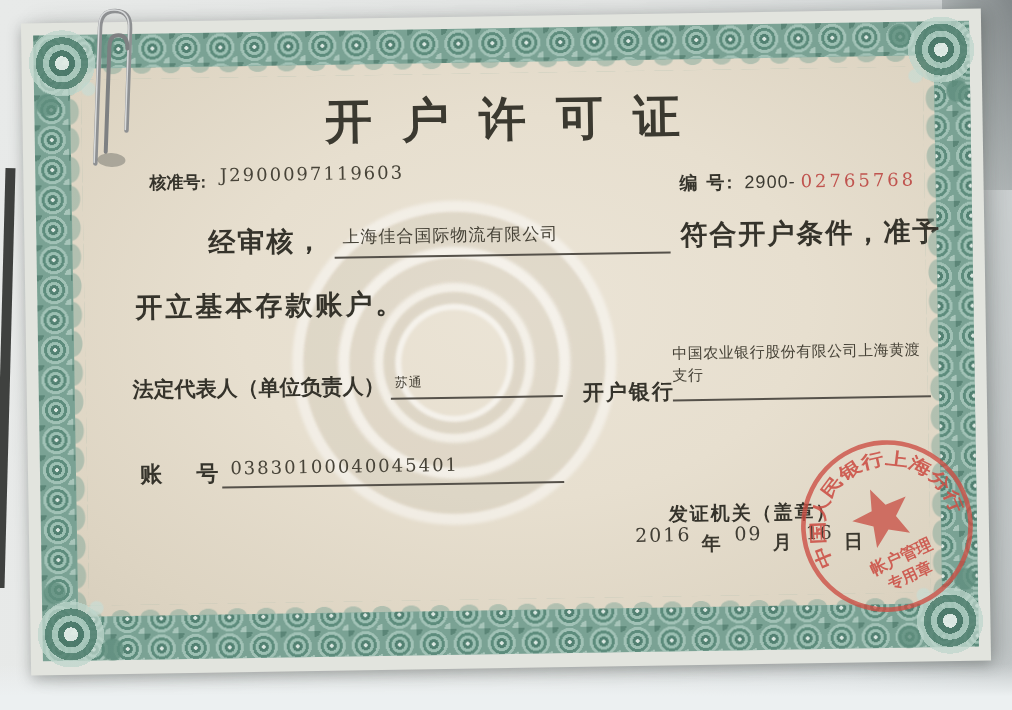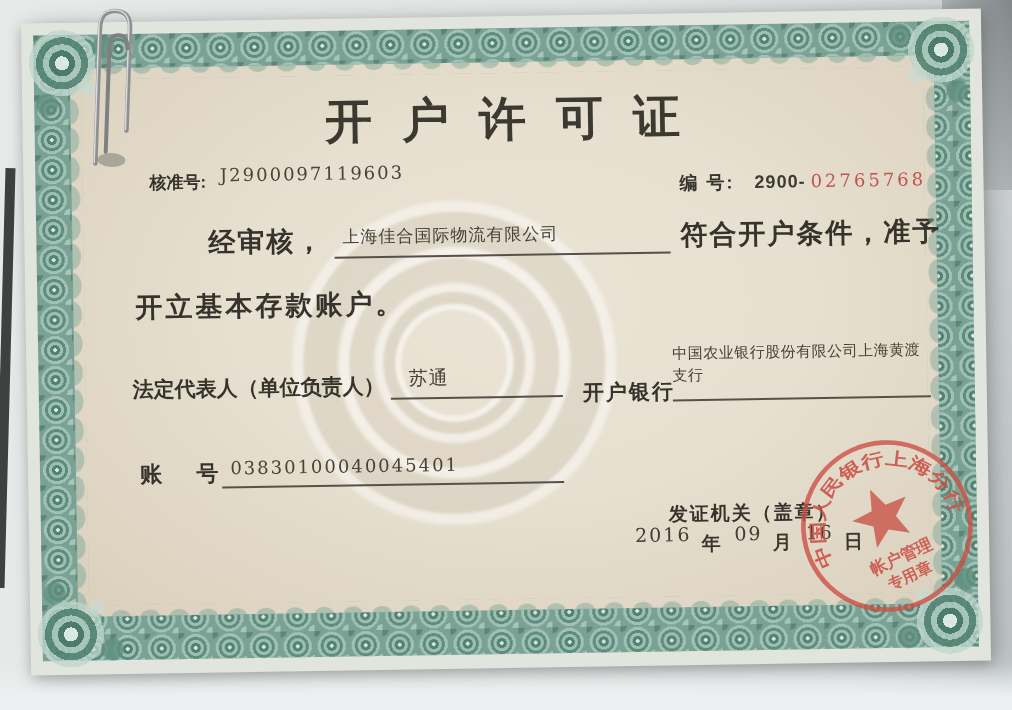--- a/index.html
+++ b/index.html
@@ -96,32 +96,32 @@
     font-family:"DejaVu Serif","Liberation Serif",serif;
     color:#474338; letter-spacing:1px;
   }
   .uline { border-bottom:2px solid #55514a; display:inline-block; }
 
   .approval { left:78px; top:104px; font-size:17px; }
   .approval .fill { font-size:18px; position:relative; top:-6px; margin-left:14px; letter-spacing:2px; }
 
   .serial { left:608px; top:112px; font-size:18px; }
   .serial .lbl { letter-spacing:2px;text-align:right; }
-  .serial .prefix { font-weight:bold; color:#3c3a32; margin-left:20px; letter-spacing:1px; }
+  .serial .prefix { font-weight:normal; color:#3c3a32; margin-left:10px; letter-spacing:1px; }
   .serial .red { color:#c0544f; letter-spacing:3px; font-family:"DejaVu Serif","Liberation Serif",serif; }
 
   .bodyline1 { left:136px; top:158px; font-size:27px; }
   .bodyline1 .lbl { letter-spacing:2px; }
   .company-u { width:336px; vertical-align:bottom; margin:0 10px; }
   .company-u .fill { font-size:17px; position:relative; top:-7px; left:8px; letter-spacing:1px; white-space:nowrap; }
   .bodyline2 { left:62px; top:222px; font-size:27px; letter-spacing:3px; }
 
   .repline { left:58px; top:308px; font-size:21px; }
   .rep-u { width:172px; vertical-align:bottom; margin-left:6px; }
-  .rep-u .fill { font-size:19px; position:relative; top:-6px; left:18px; }
+  .rep-u .fill { font-size:13px; position:relative; top:-6px; left:4px; }
   .banklbl { position:absolute; left:508px; top:318px; font-size:21px; letter-spacing:2px; }
   .bank-u {
     position:absolute; left:598px; top:284px; width:258px;
     border-bottom:2px solid #55514a; height:58px;
   }
   .bank-u .fill { font-size:15px; line-height:1.45; display:block; white-space:normal; letter-spacing:0.5px; }
 
   .acctline { left:64px; top:392px; font-size:22px; }
   .acctline .lbl { white-space:pre; letter-spacing:4px; }
   .acct-u { width:342px; vertical-align:bottom; }

